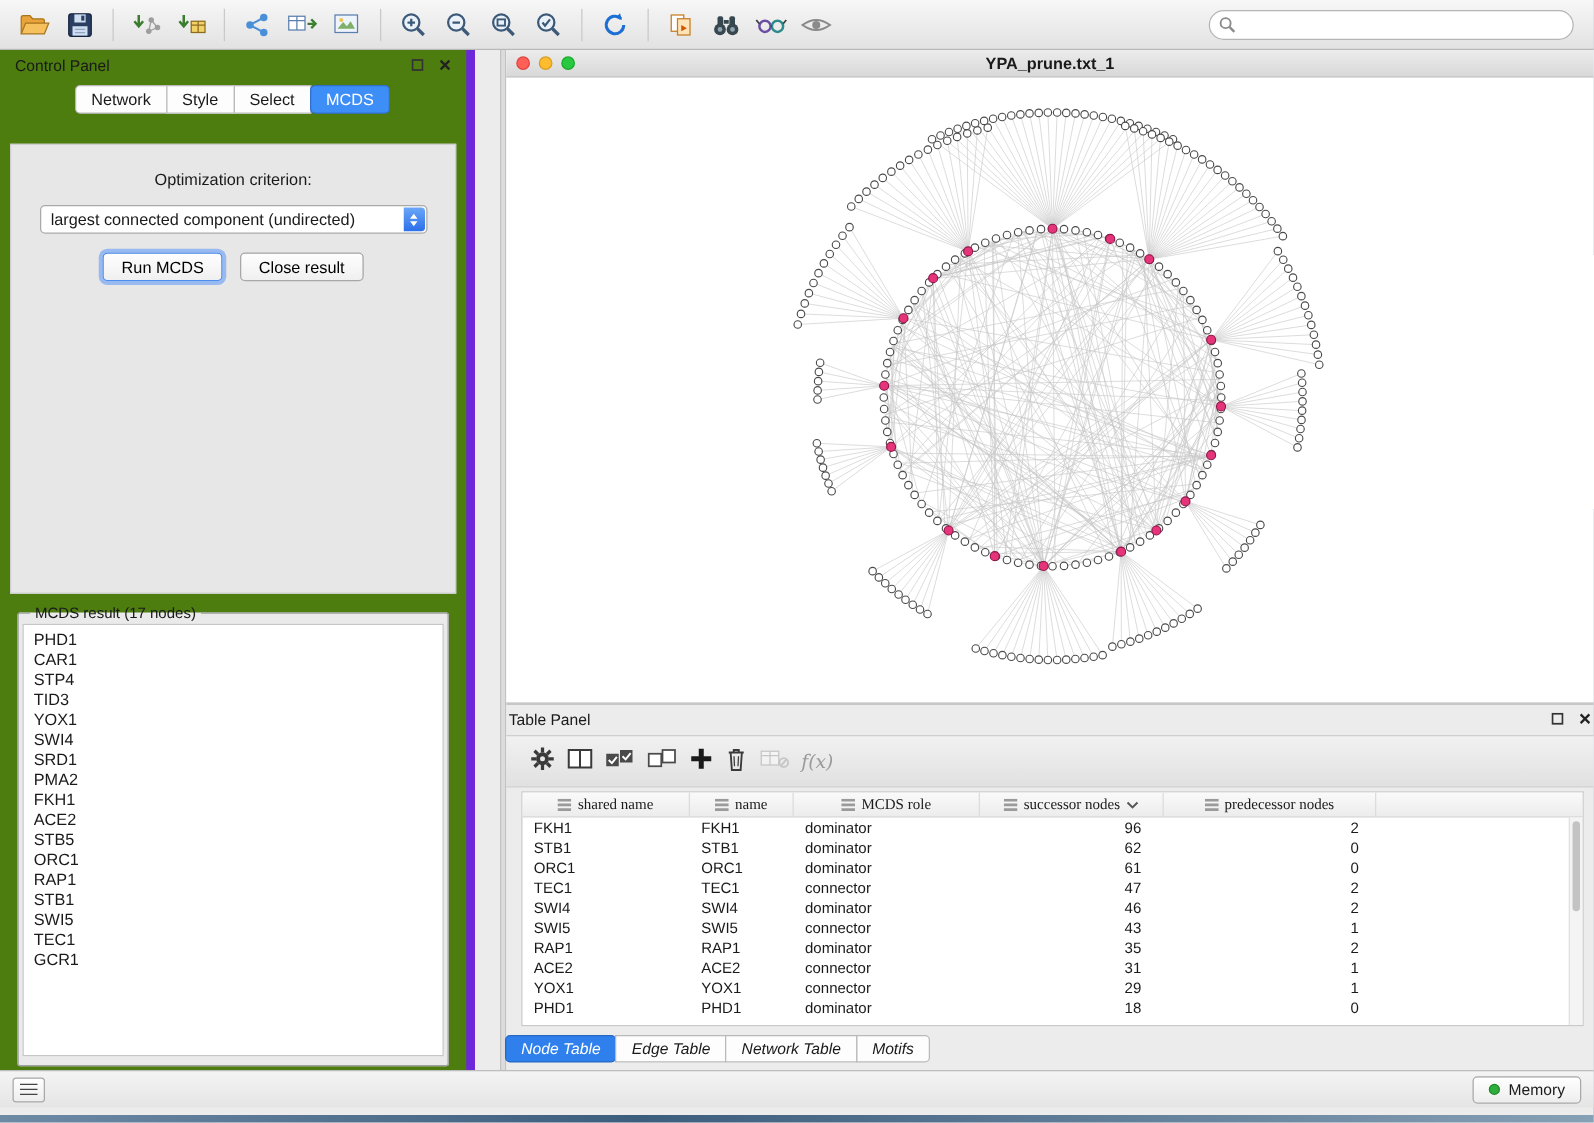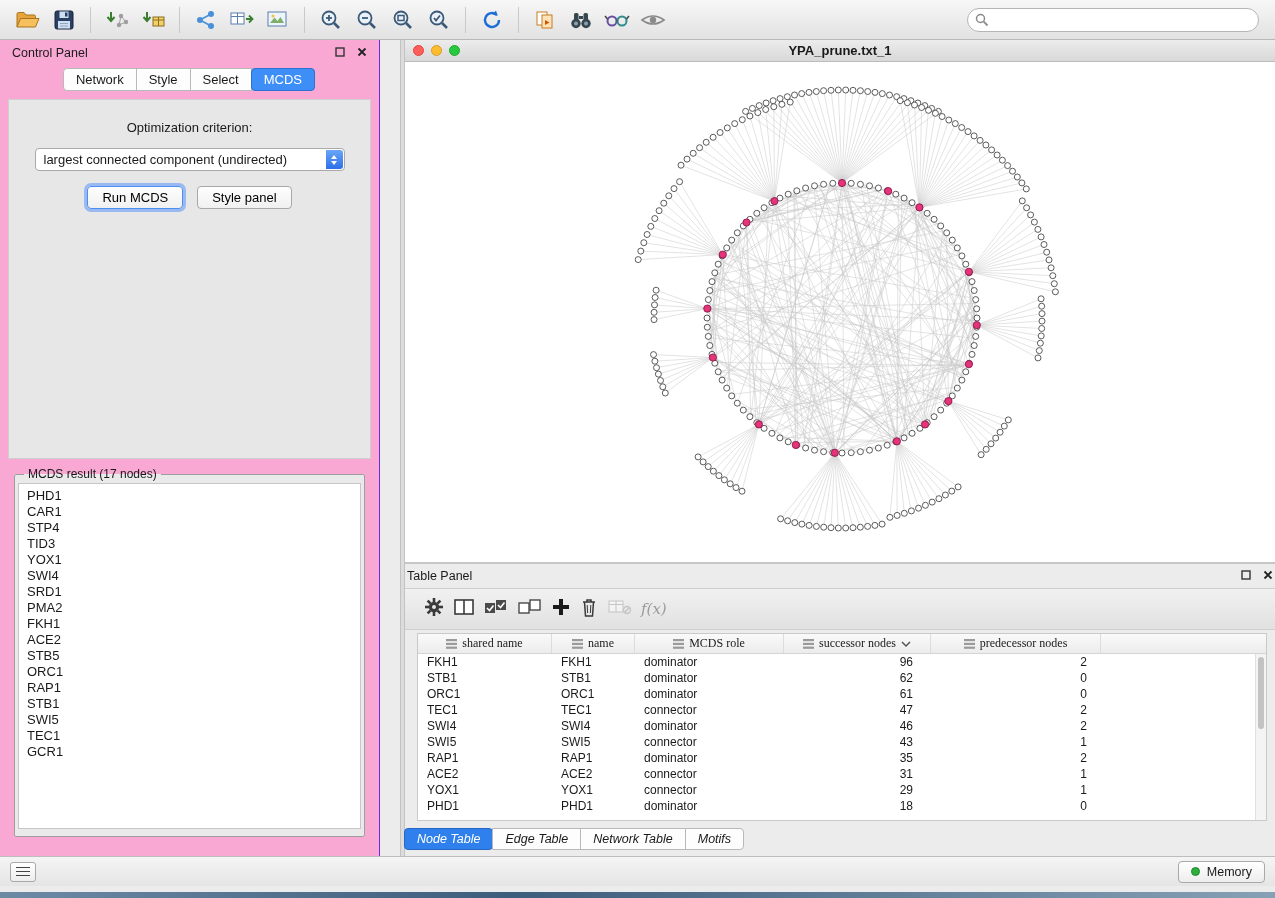--- a/index.html
+++ b/index.html
@@ -12,28 +12,28 @@
   .toolbar{position:absolute;top:0;left:0;right:0;height:40px;display:flex;align-items:center;
            padding:0 10px;background:linear-gradient(#f7f7f7,#e2e2e2);border-bottom:1px solid #b8b8b8;}
   .tb-btn{height:30px;min-width:36px;display:flex;align-items:center;justify-content:center;border-radius:4px;}
   .tb-sep{width:1px;height:26px;background:#c9c9c9;margin:0 8px;}
   .search-wrap{margin-left:auto;position:relative;width:292px;height:24px;margin-right:6px;}
   .search-wrap input{width:100%;height:100%;border-radius:12px;border:1px solid #b5b5b5;
            padding:0 10px 0 26px;font-size:12px;background:#fff;outline:none;}
   .search-ic{position:absolute;left:8px;top:5px;}
 
   
-  .control-panel{position:absolute;left:0;top:40px;width:380px;bottom:36px;background:#f9a8d4;border-right:1px solid #6d28d9;}
+  .control-panel{position:absolute;left:0;top:40px;width:380px;bottom:36px;background:#4d7c0f;border-right:7px solid #6d28d9;}
   .panel-header{height:26px;display:flex;align-items:center;padding:0 12px;font-size:12.5px;}
   .win-ctrls{margin-left:auto;display:flex;gap:12px;align-items:center;}
   .tabs{display:flex;justify-content:center;margin-top:2px;}
   .tab{font-size:13px;padding:3px 12px;background:#fdfdfd;border:1px solid #b9b9b9;margin-left:-1px;}
   .tab.first{border-radius:4px 0 0 4px;}
   .tab.active{background:#3e8ef7;color:#fff;border-color:#2e6fd0;border-radius:4px;}
-  .cp-box{margin:8px 8px 0;border:1px solid #cfcfcf;background:#e7e7e7;height:360px;padding-top:20px;}
+  .cp-box{margin:24px 8px 0;border:1px solid #cfcfcf;background:#e7e7e7;height:360px;padding-top:20px;}
   .opt-label{text-align:center;font-size:13px;}
   .dropdown{width:310px;height:23px;margin:13px auto 0;background:#fff;border:1px solid #a9a9a9;border-radius:4px;
             display:flex;align-items:center;position:relative;font-size:13px;padding-left:8px;}
   .dd-stepper{position:absolute;right:1px;top:1px;bottom:1px;width:17px;
             background:linear-gradient(#6aa6f8,#2c6fe8);border-radius:0 3px 3px 0;
             display:flex;flex-direction:column;align-items:center;justify-content:center;gap:2px;}
   .tri-up{width:0;height:0;border-left:3.5px solid transparent;border-right:3.5px solid transparent;border-bottom:4px solid #fff;}
   .tri-dn{width:0;height:0;border-left:3.5px solid transparent;border-right:3.5px solid transparent;border-top:4px solid #fff;}
   .btn-row{display:flex;justify-content:center;gap:14px;margin-top:15px;}
   .btn{font-size:13px;padding:3px 14px;background:linear-gradient(#fefefe,#f0f0f0);border:1px solid #a8a8a8;border-radius:4px;}
@@ -255,21 +255,21 @@
       <div class="opt-label">Optimization criterion:</div>
       <div class="dropdown">
         <span>largest connected component (undirected)</span>
         <span class="dd-stepper">
             <i class="tri-up"></i>
             <i class="tri-dn"></i>
           </span>
       </div>
       <div class="btn-row">
         <button class="btn focused">Run MCDS</button>
-        <button class="btn">Style panel</button>
+        <button class="btn">Close result</button>
       </div>
     </div>
     <fieldset class="result-box">
       <legend>MCDS result (17 nodes)</legend>
       <div class="mcds-list" id="mcds-list">
           <div>PHD1</div>
           <div>CAR1</div>
           <div>STP4</div>
           <div>TID3</div>
           <div>YOX1</div>

